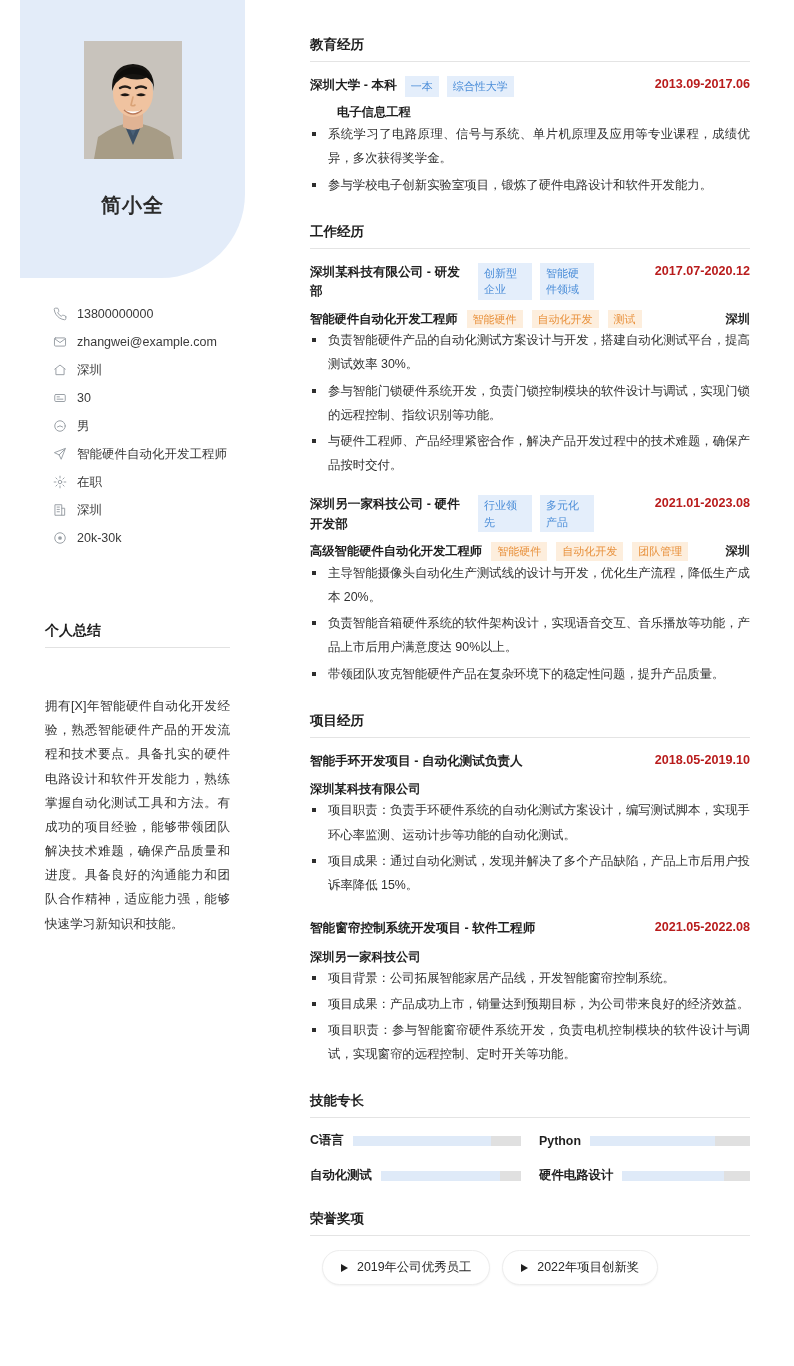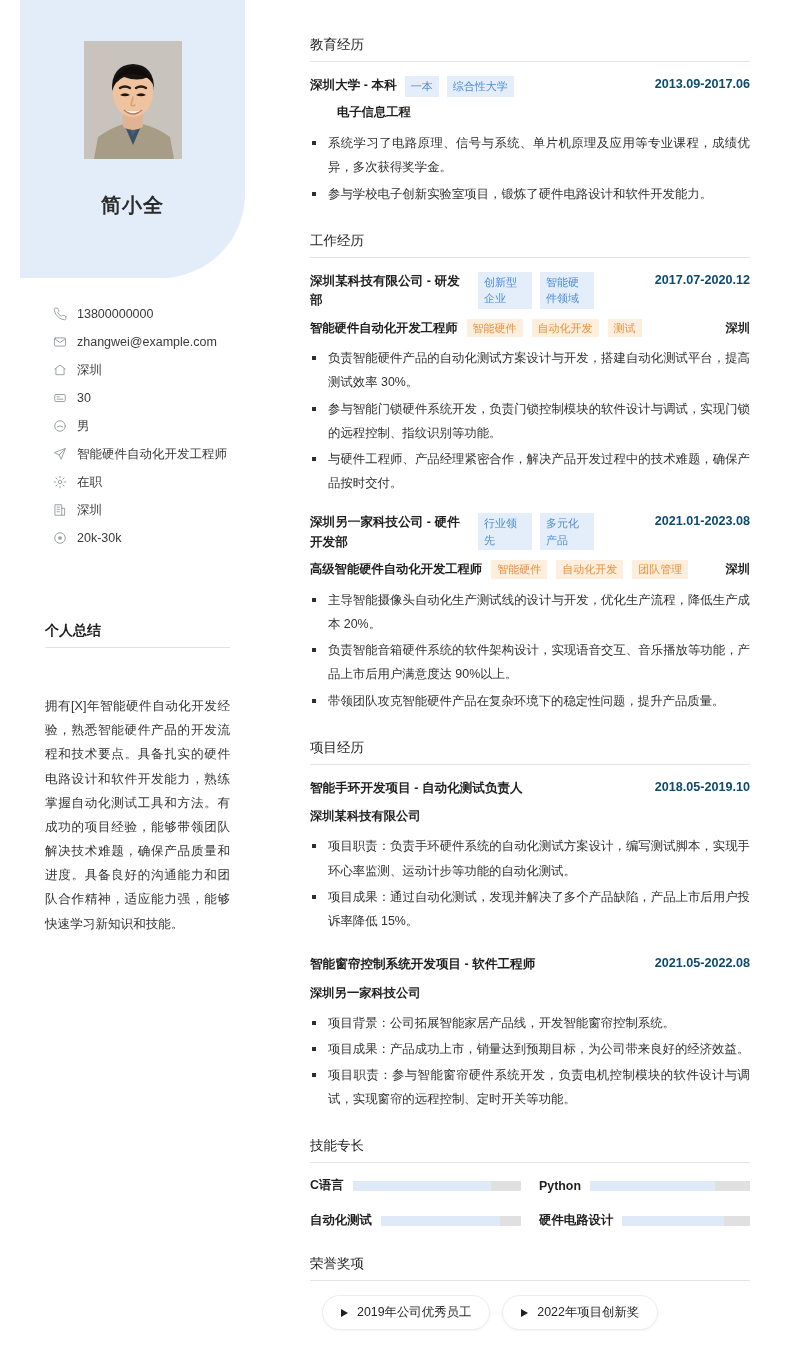--- a/index.html
+++ b/index.html
@@ -102,21 +102,21 @@
   
   .right-col {
     position: absolute;
     left: 310px;
     top: 36px;
     width: 440px;
   }
   .section { margin-bottom: 4px; }
   .section-head {
     font-size: 13.5px;
-    font-weight: 400;
+    font-weight: 700;
     color: #1f1f1f;
     padding-bottom: 7px;
     border-bottom: 1px solid #e4e4e4;
     margin-bottom: 14px;
   }
   .section-head.spaced { margin-top: 26px; }
 
   .entry { margin-bottom: 14px; }
   .entry-row {
     display: flex;
@@ -135,21 +135,21 @@
   .entry-title {
     font-size: 12.6px;
     font-weight: 700;
     color: #1f1f1f;
     line-height: 1.55;
   }
   .entry-title.narrow { max-width: 160px; }
   .entry-date {
     font-size: 12.6px;
     font-weight: 700;
-    color: #0c4a6e;
+    color: #b91c1c;
     white-space: nowrap;
     flex: 0 0 auto;
     padding-top: 1px;
   }
   .tag-group { display: flex; gap: 8px; flex: 0 0 auto; border-radius: 8px; }
   .tag-blue {
     background: #e4eefb;
     color: #4b8dd8;
     font-size: 11px;
     line-height: 1.5;
@@ -202,21 +202,20 @@
   }
   .sub-company {
     font-size: 12.3px;
     font-weight: 700;
     color: #1f1f1f;
     margin-top: 10px;
   }
 
   ul.bullets {
     list-style: none;
-    margin-top: 9px;
   }
   ul.bullets li {
     position: relative;
     padding-left: 18px;
     font-size: 12.4px;
     line-height: 1.95;
     color: #303030;
     margin-bottom: 2px;
     text-align: justify;
   }

